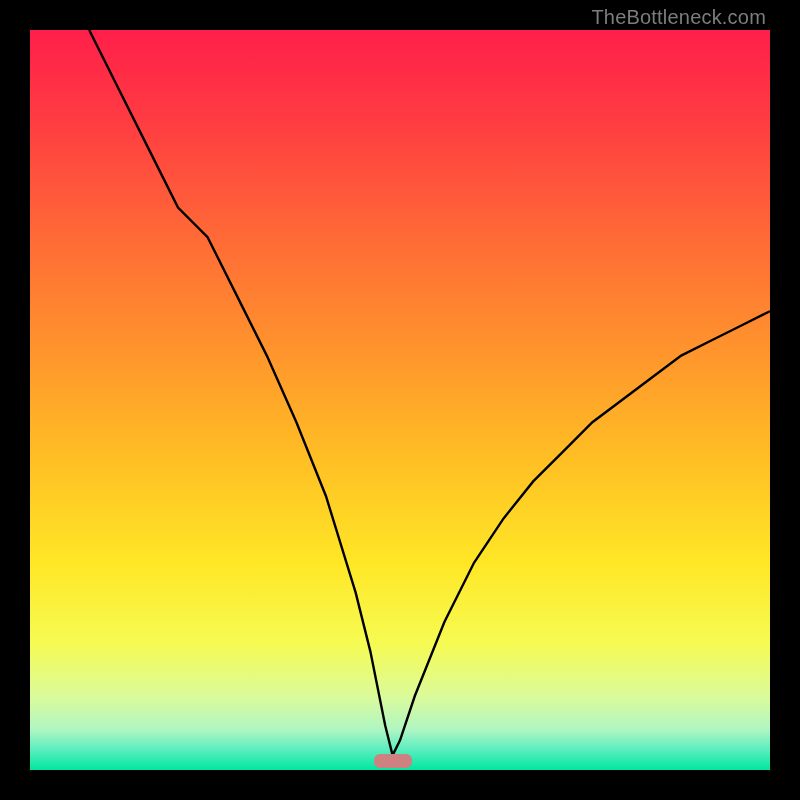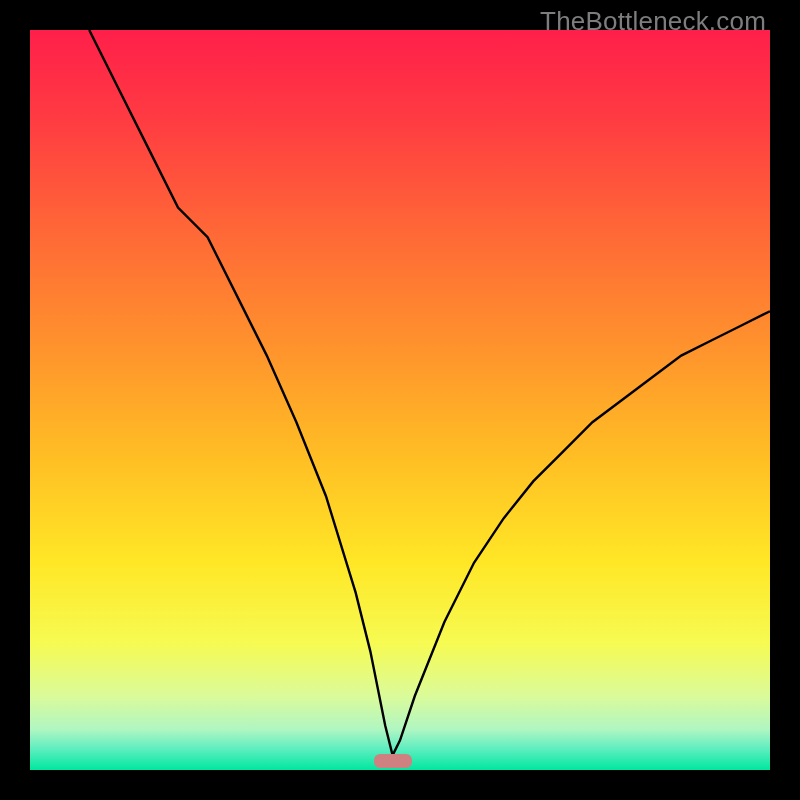--- a/index.html
+++ b/index.html
@@ -33,21 +33,21 @@
     position: absolute;
     inset: 0;
     width: 740px;
     height: 740px;
   }
   .watermark {
     position: absolute;
     top: 6px;
     right: 34px;
     color: #7d7d7d;
-    font-size: 26px;
+    font-size: 20px;
     font-weight: 500;
     letter-spacing: 0.2px;
   }
   .marker {
     position: absolute;
     background: #cf8181;
     border-radius: 6px;
   }
 </style>
 </head>

